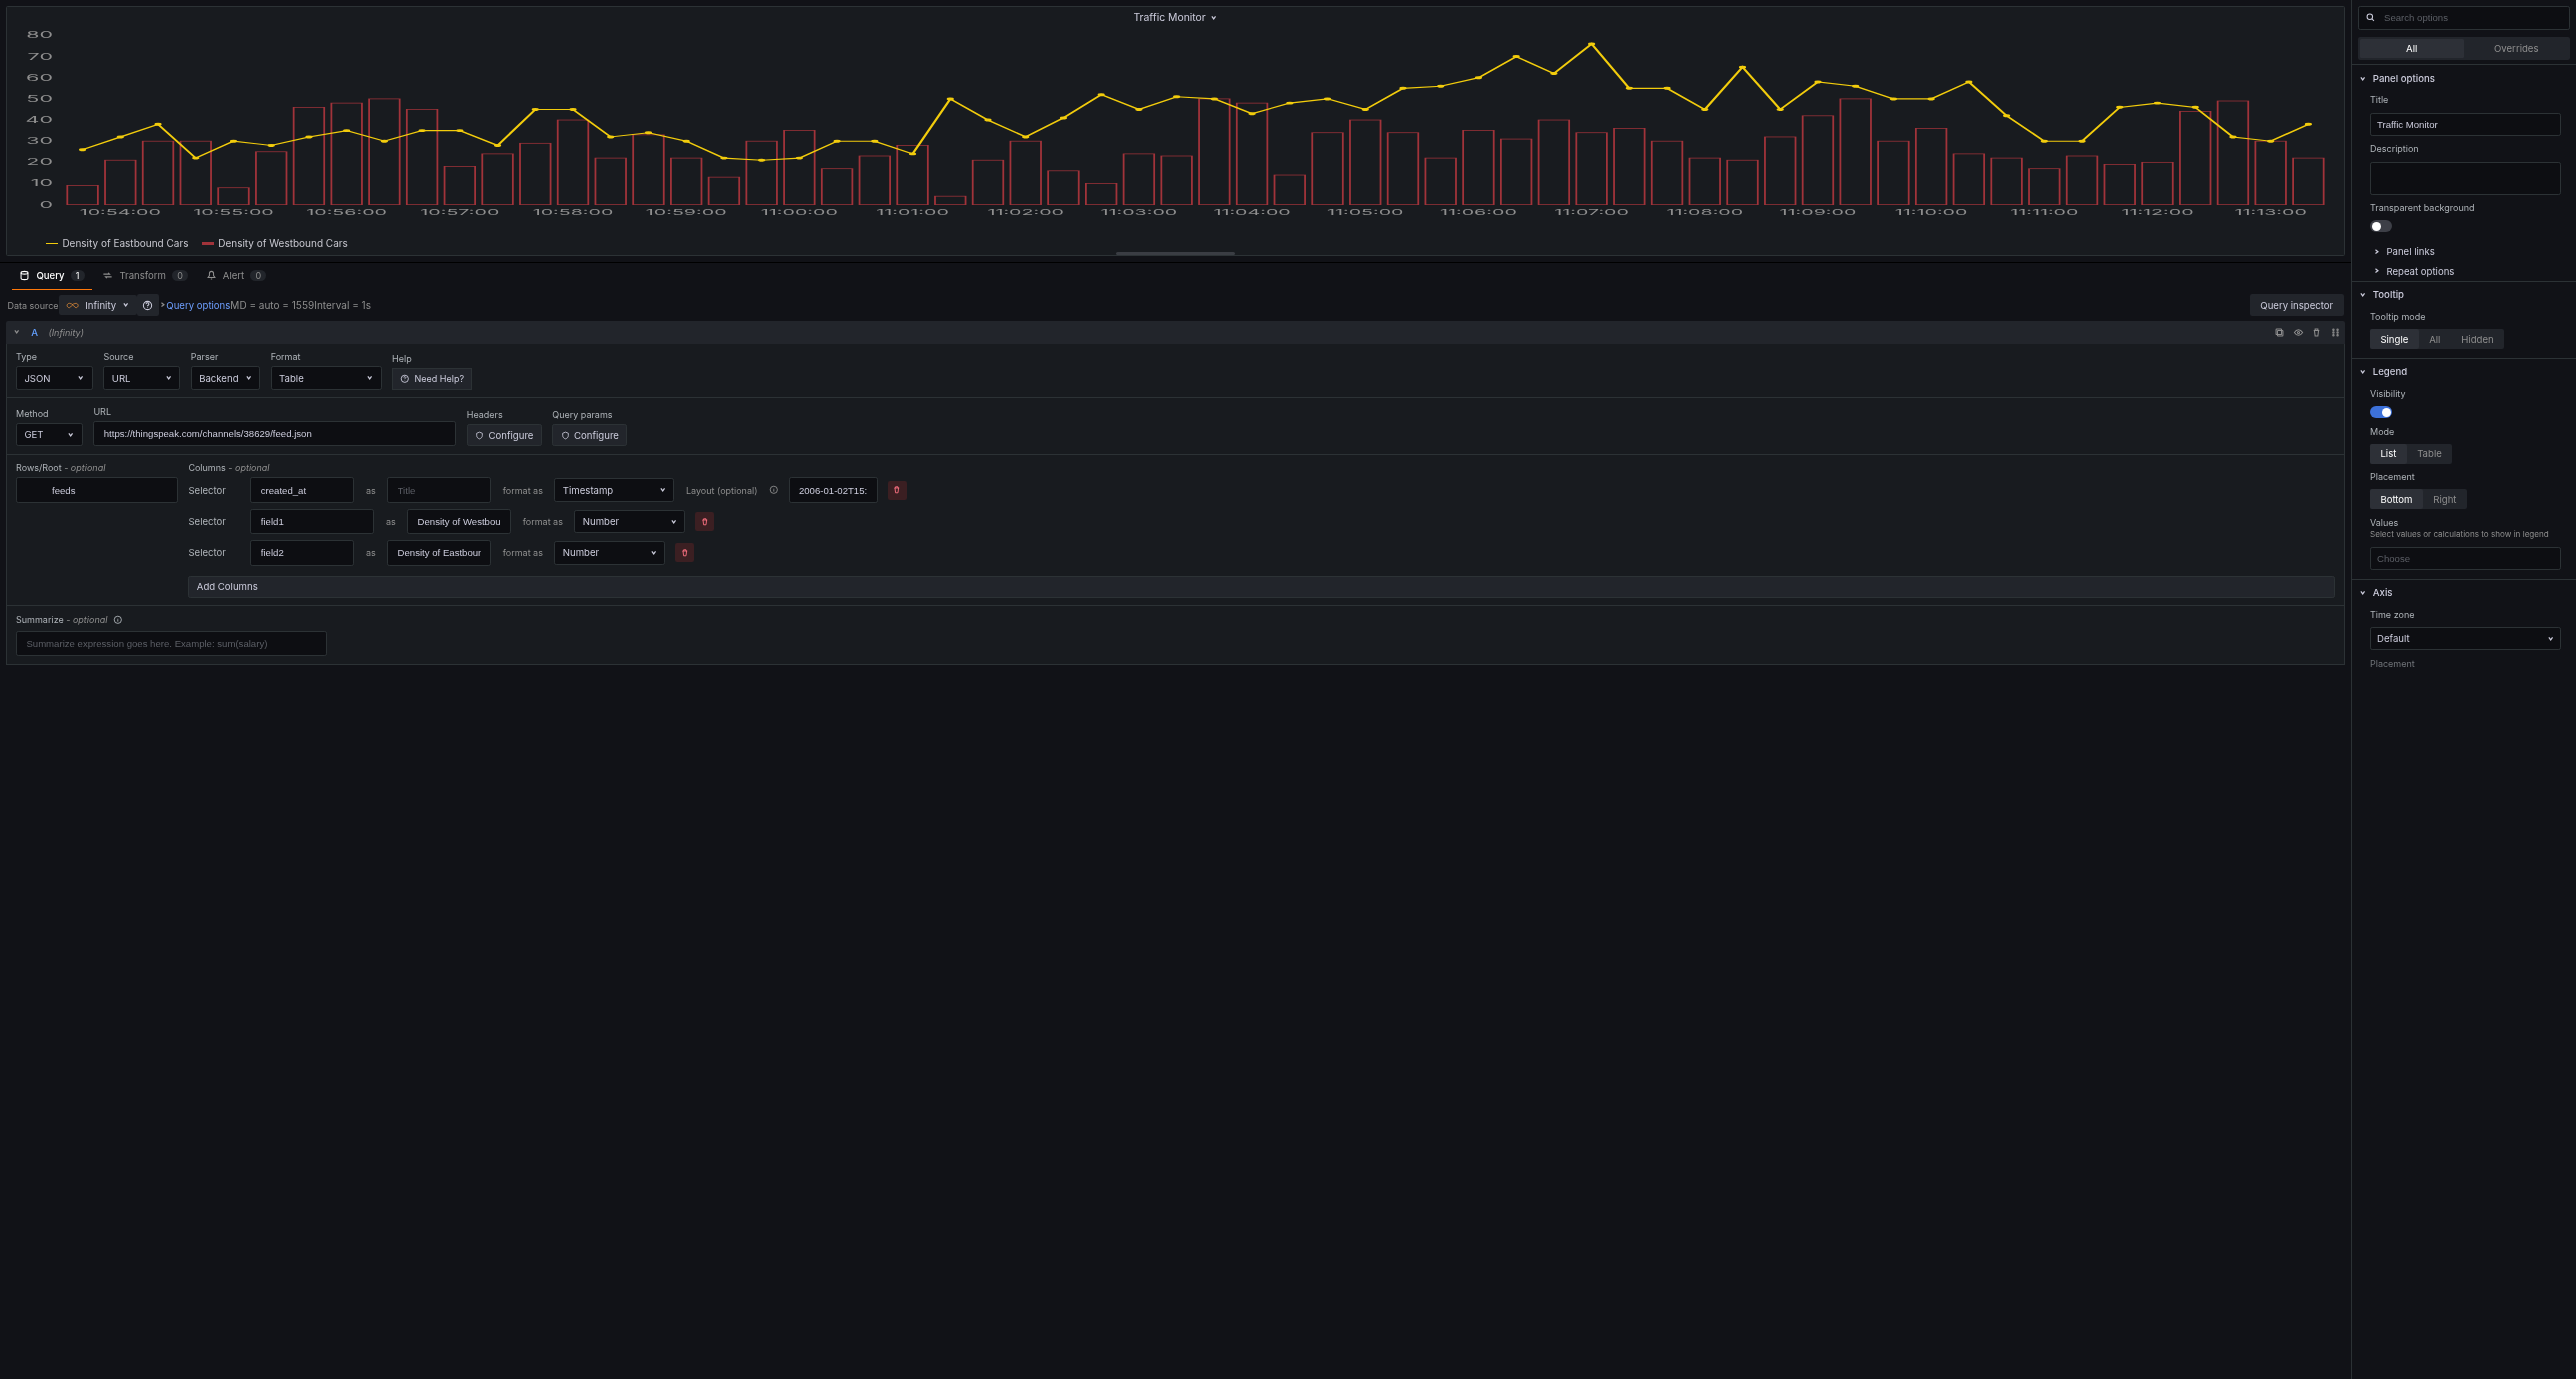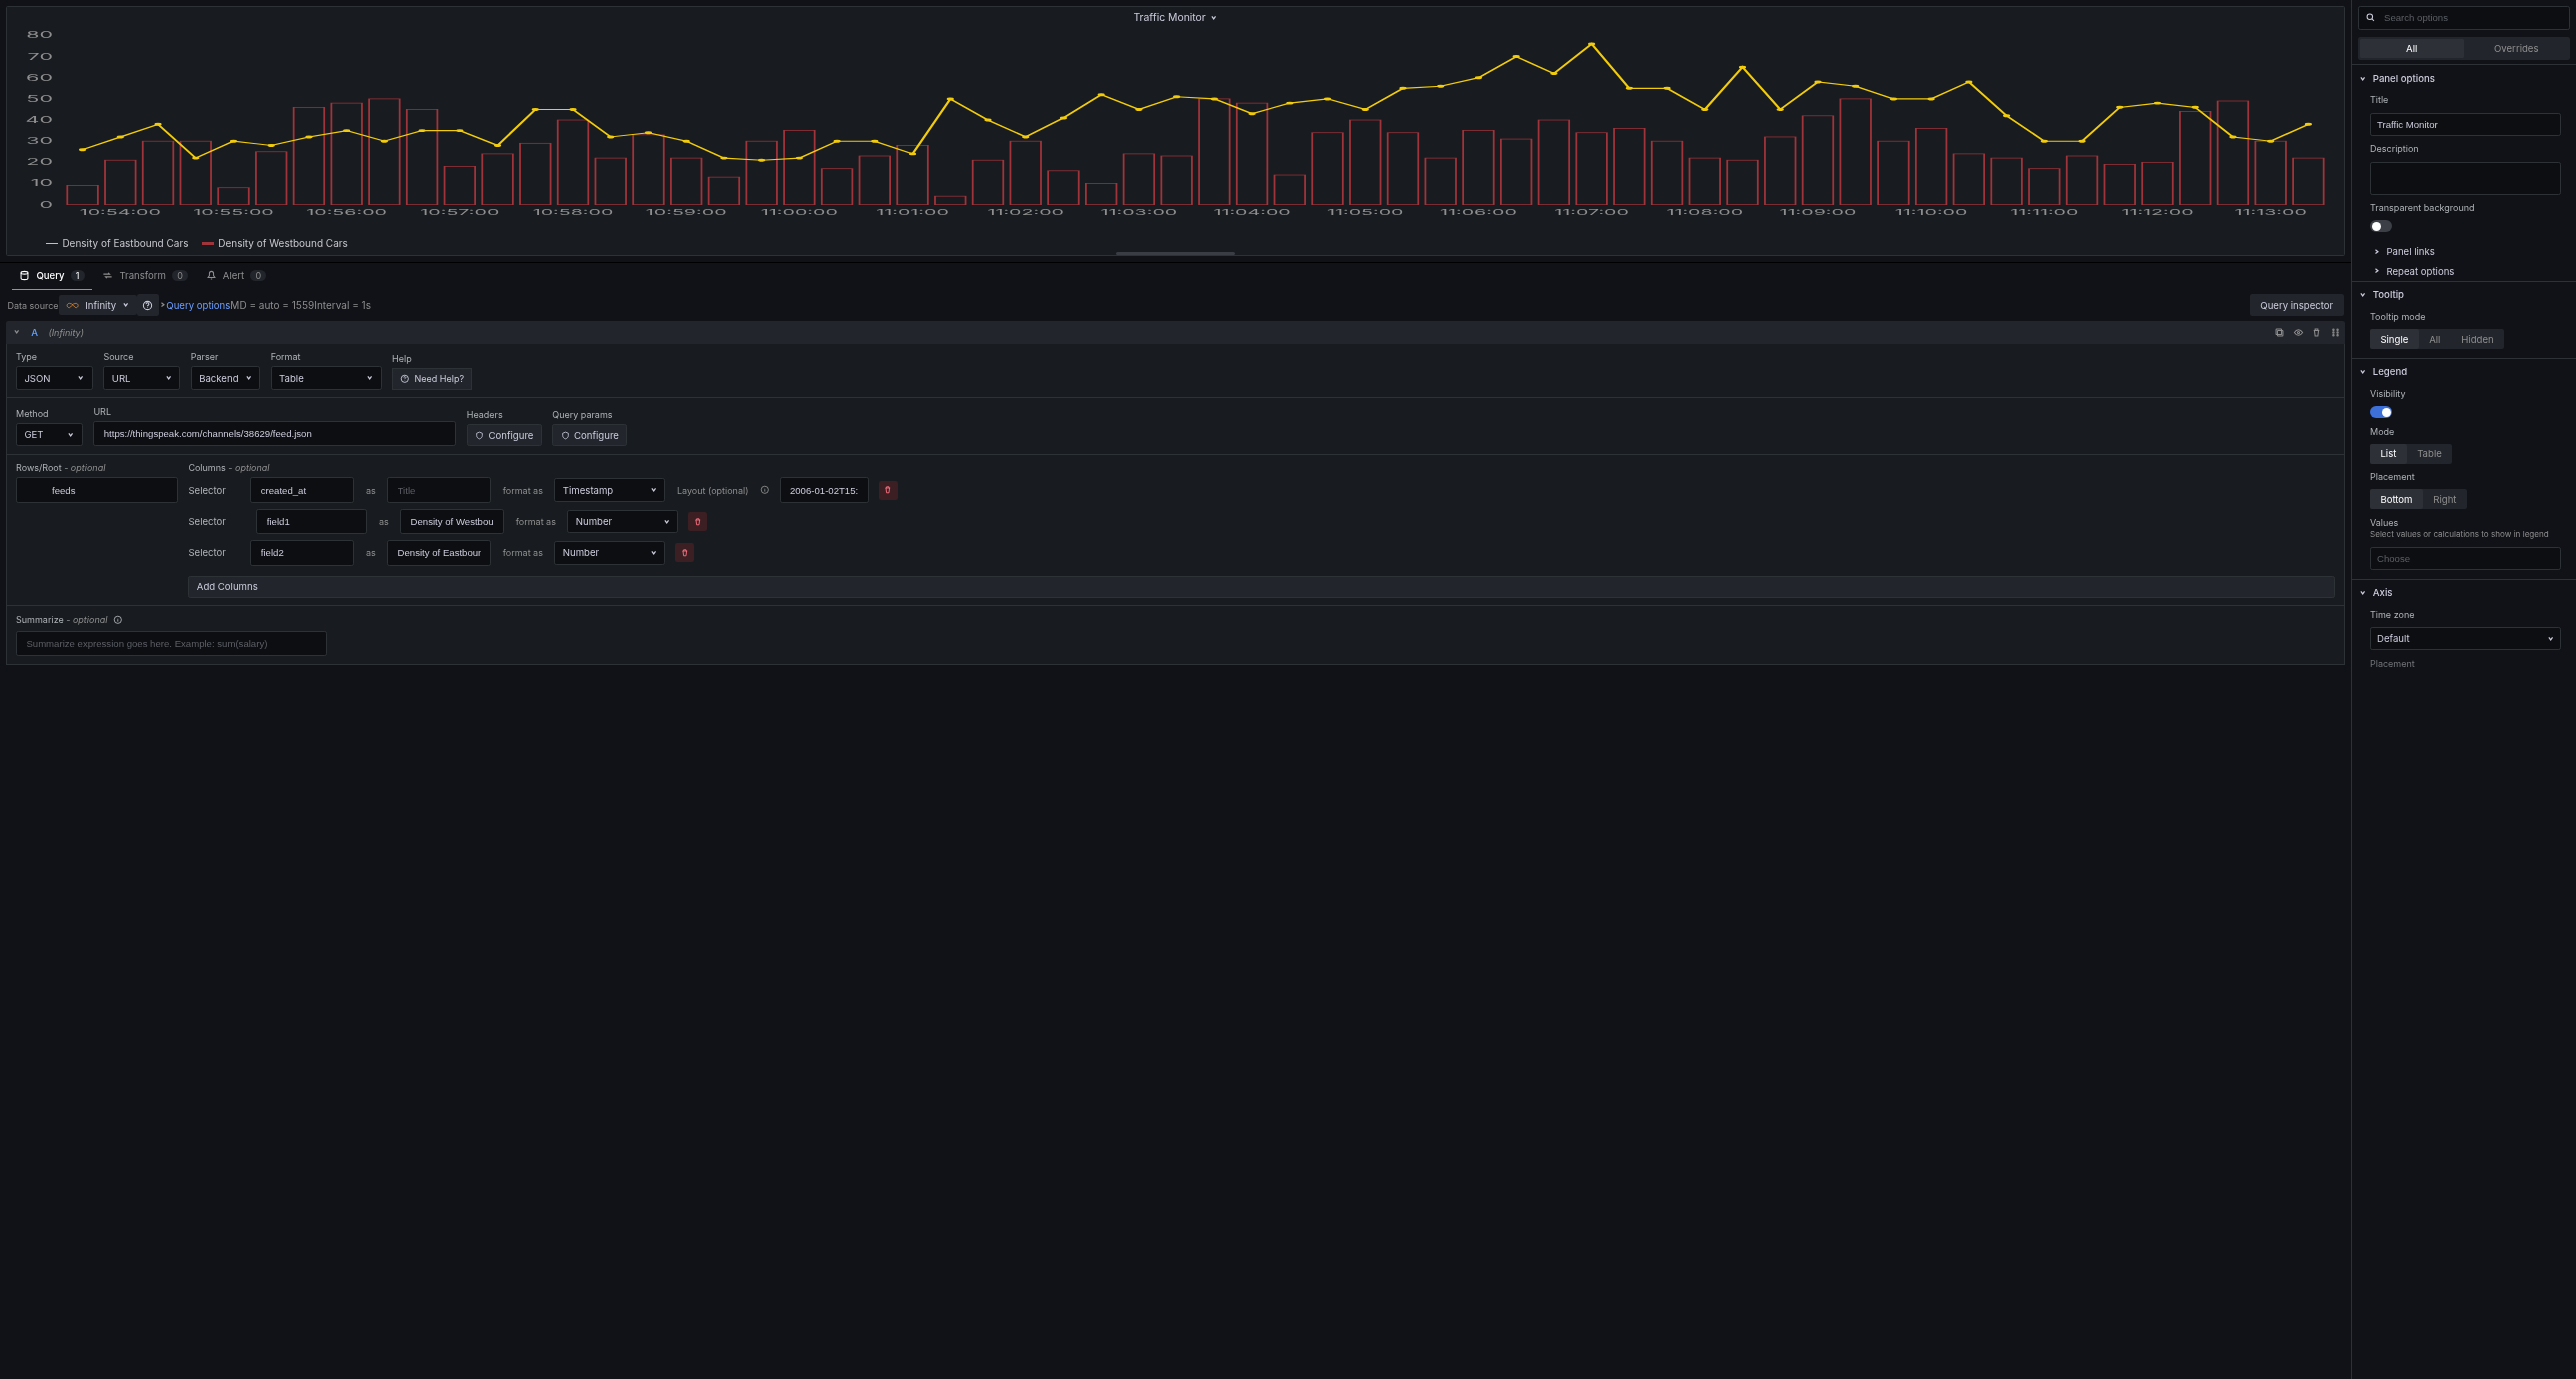--- a/index.html
+++ b/index.html
@@ -491,21 +491,21 @@
               <div class="col-row" style="margin-top: 0px;">
                 <span class="sel-label">Selector</span>
                 <div class="input" style="width:104px;">
                   <input type="text" value="created_at" style="">
                 </div>
                 <span class="as-text">as</span>
                 <div class="input" style="width:104px;">
                   <input type="text" value="" placeholder="Title" style="">
                 </div>
                 <span class="as-text">format as</span>
-                <div class="select" style="width:111px;">
+                <div class="select" style="width:120px;">
                   <span>Timestamp</span>
                   <svg class="chev" viewBox="0 0 12 12">
                     <polyline points="3,4 6,8 9,4"></polyline>
                   </svg>
                 </div>
                 <span class="as-text">Layout (optional)</span>
                 <svg class="ico" style="width:9.6px;height:9.6px;color:#8e8e8e;" viewBox="0 0 16 16">
                   <circle cx="8" cy="8" r="6"></circle>
                   <path d="M8 5v.5M8 7v4"></path>
                 </svg>
@@ -513,21 +513,21 @@
                   <input type="text" value="2006-01-02T15:04:05Z" style="">
                 </div>
                 <div class="del-btn">
                   <svg class="ico" style="width:9.6px;height:9.6px;" viewBox="0 0 16 16">
                     <path d="M4 5h8M6 5V3h4v2M5 5l1 8h4l1-8"></path>
                   </svg>
                 </div>
               </div>
               <div class="col-row">
                 <span class="sel-label">Selector</span>
-                <div class="input" style="width:111px;margin-left:6px;">
+                <div class="input" style="width:124px;">
                   <input type="text" value="field1" style="">
                 </div>
                 <span class="as-text">as</span>
                 <div class="input" style="width:104px;">
                   <input type="text" value="Density of Westboun..." placeholder="Title" style="">
                 </div>
                 <span class="as-text">format as</span>
                 <div class="select" style="width:111px;">
                   <span>Number</span>
                   <svg class="chev" viewBox="0 0 12 12">

